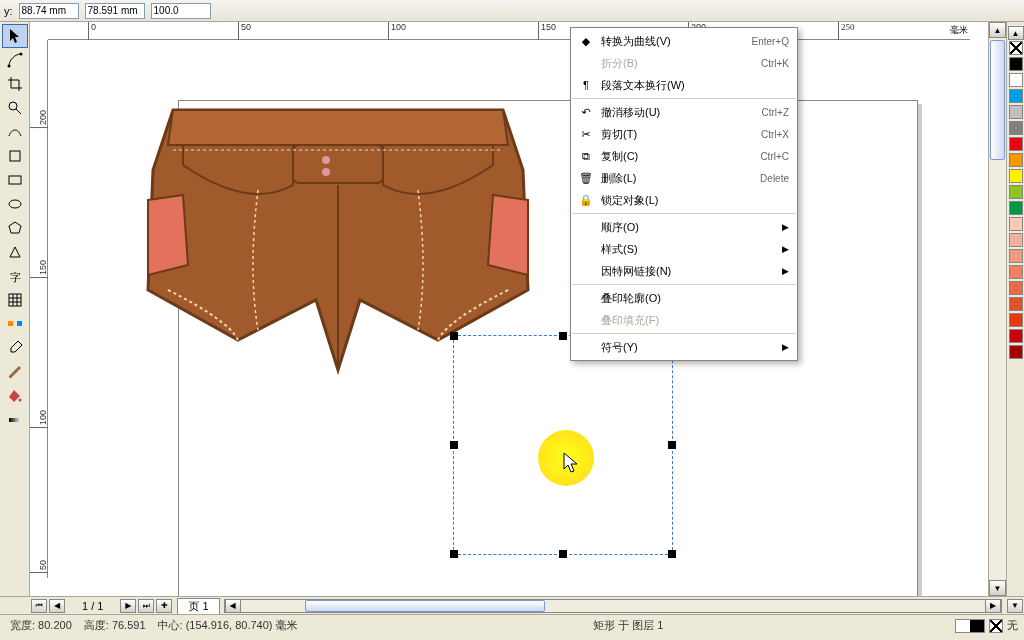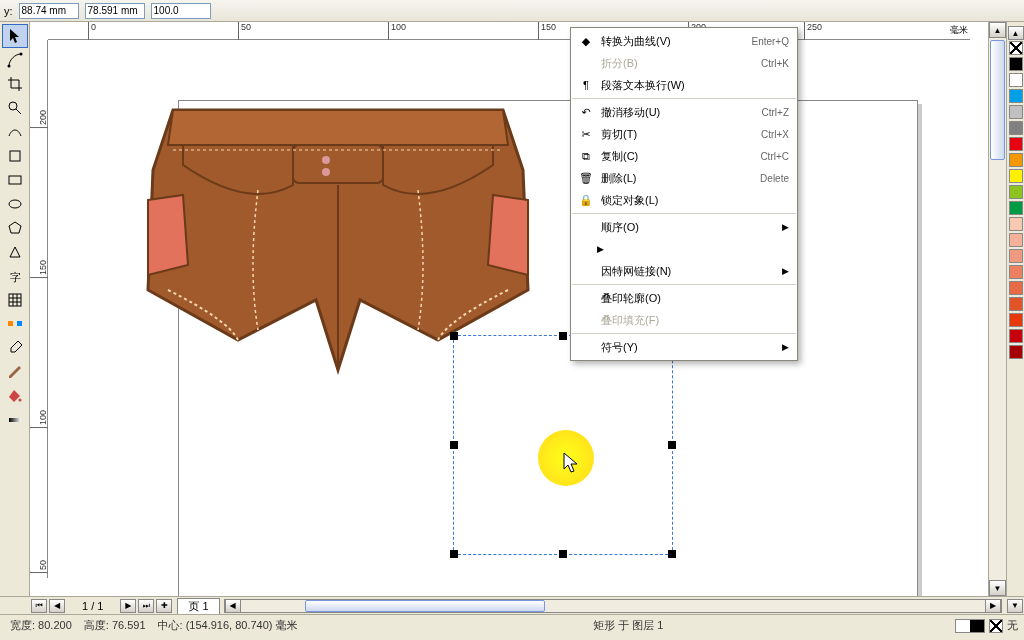--- a/index.html
+++ b/index.html
@@ -167,21 +167,21 @@
       </div>
   </div>
 
   <div class="workspace">
     <div class="hruler" id="hruler">
         <div class="tick" style="left: 40px;">0</div>
         <div class="tick" style="left: 190px;">50</div>
         <div class="tick" style="left: 340px;">100</div>
         <div class="tick" style="left: 490px;">150</div>
         <div class="tick" style="left: 640px;">200</div>
-        <div class="tick" style="left: 756px;">250</div>
+        <div class="tick" style="left: 790px; font-family: Liberation Serif, serif;">250</div>
       </div>
     <div class="vruler" id="vruler">
         <div class="tick" style="top: 70px;">200</div>
         <div class="tick" style="top: 220px;">150</div>
         <div class="tick" style="top: 370px;">100</div>
         <div class="tick" style="top: 520px;">50</div>
       </div>
     <span class="unit">毫米</span>
 
     <div class="canvas">
@@ -263,20 +263,21 @@
           <span class="lbl">锁定对象(L)</span>
         </div>
         <hr>
         <div class="row">
           <span class="ico"></span>
           <span class="lbl">顺序(O)</span>
           <span class="arr">▶</span>
         </div>
         <div class="row">
           <span class="ico"></span>
+          <span class="lbl">样式(S)</span>
           <span class="arr">▶</span>
         </div>
         <div class="row">
           <span class="ico"></span>
           <span class="lbl">因特网链接(N)</span>
           <span class="arr">▶</span>
         </div>
         <hr>
         <div class="row">
           <span class="ico"></span>

